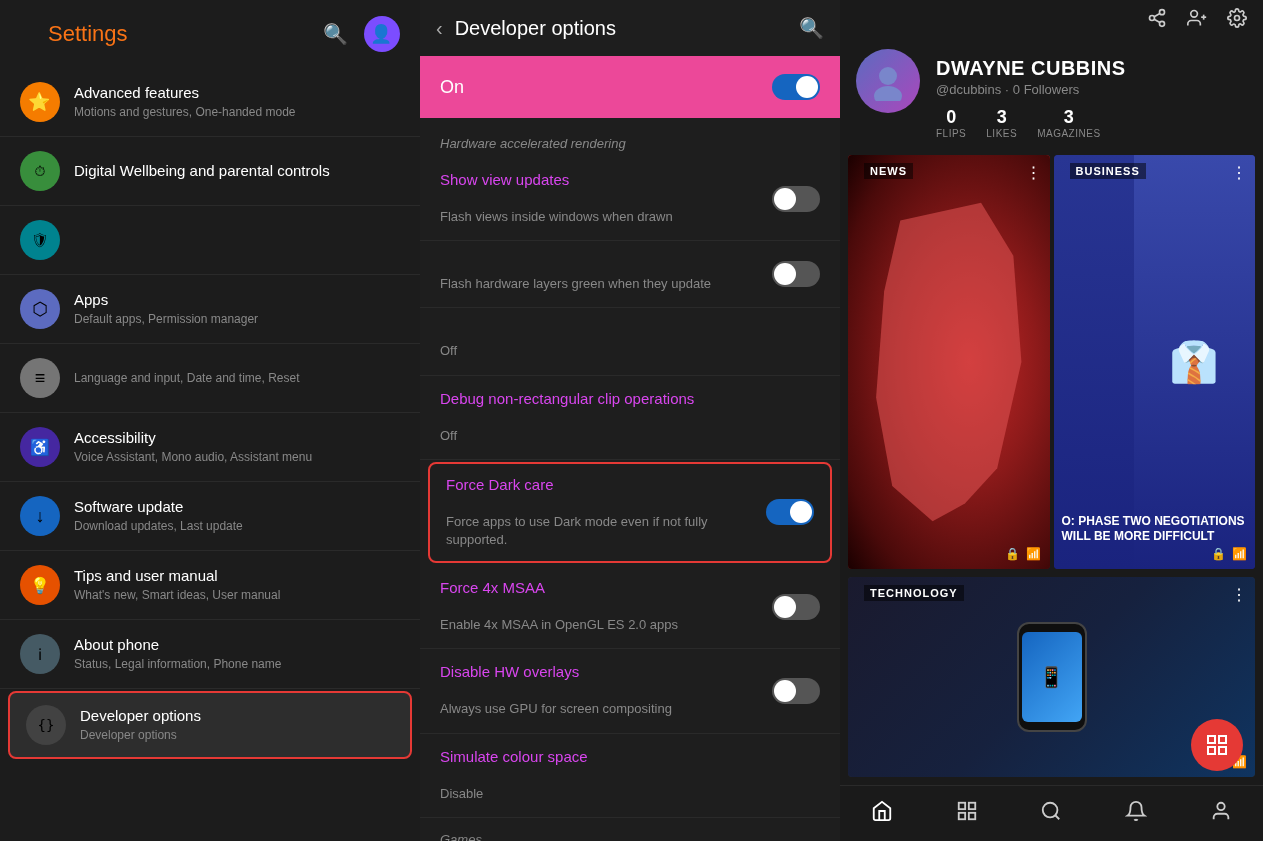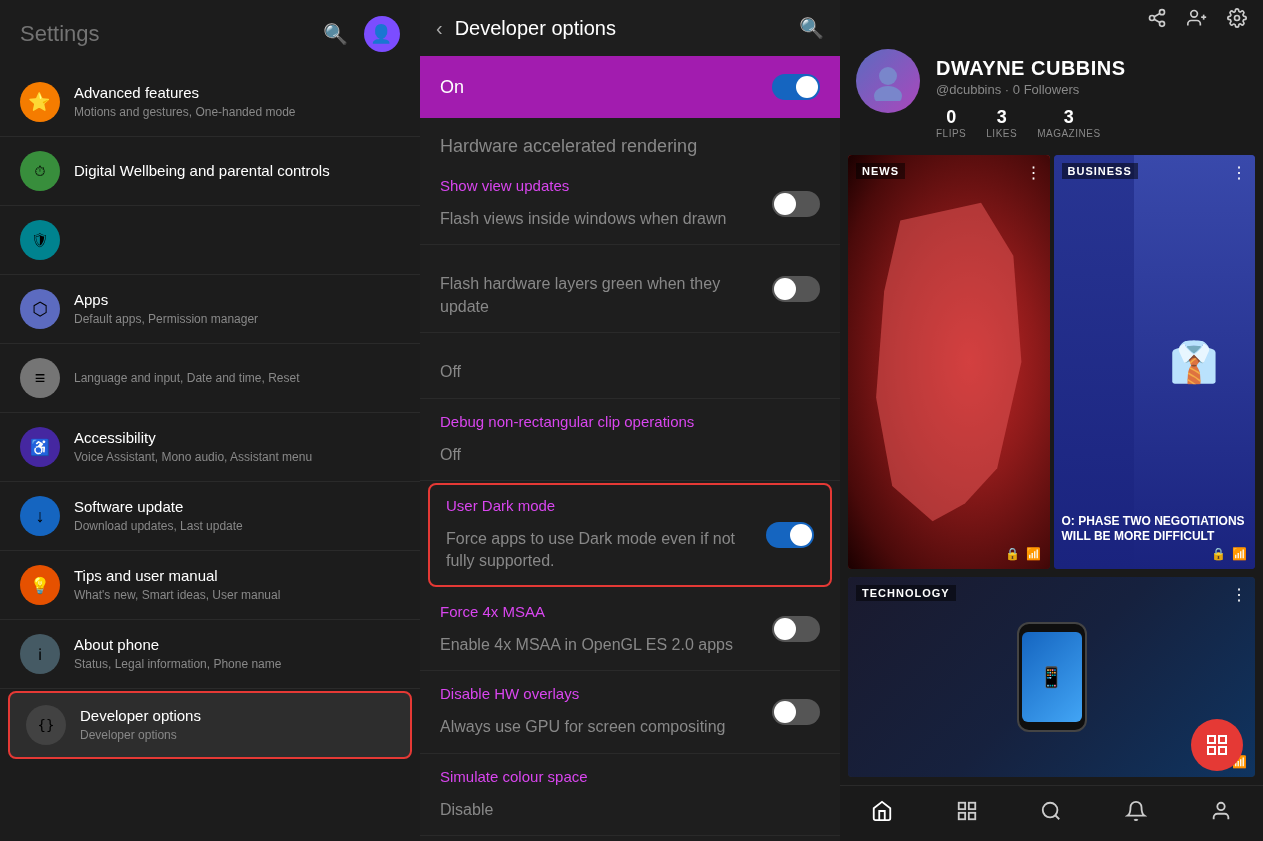--- a/index.html
+++ b/index.html
@@ -21,23 +21,24 @@
       flex-shrink: 0;
     }
     .settings-header {
       display: flex;
       align-items: center;
       justify-content: space-between;
       padding: 16px 20px;
       background: #1c1c1c;
     }
     .settings-title {
-      color: #737373;
+      color: #f97316;
       font-size: 22px;
       font-weight: 400;
+      margin-left: 28px;
     }
     .settings-icons {
       display: flex;
       gap: 16px;
       align-items: center;
     }
     .icon-circle {
       width: 36px;
       height: 36px;
       border-radius: 50%;
@@ -123,37 +124,38 @@
       cursor: pointer;
     }
     .dev-list {
       flex: 1;
       overflow-y: auto;
     }
     .dev-list::-webkit-scrollbar { display: none; }
 
     
     .on-row {
-      background: #a21caf;
+      background: #ec4899;
       display: flex;
       align-items: center;
       justify-content: space-between;
       padding: 18px 20px;
       margin-bottom: 4px;
     }
     .on-label {
       color: #fff;
       font-size: 18px;
       font-weight: 400;
     }
 
     .section-header {
       color: #888;
-      font-size: 18px;
+      font-size: 13px;
       padding: 14px 20px 6px;
+      font-style: italic;
     }
 
     .dev-item {
       display: flex;
       align-items: center;
       justify-content: space-between;
       padding: 14px 20px;
       border-bottom: 1px solid #2a2a2a;
       cursor: pointer;
     }
@@ -165,22 +167,22 @@
       background: #1e1e1e;
     }
     .dev-item-text { flex: 1; padding-right: 12px; }
     .dev-item-label {
       color: #d946ef;
       font-size: 15px;
       font-weight: 400;
     }
     .dev-item-sublabel {
       color: #888;
-      font-size: 16px;
-      margin-top: 14px;
+      font-size: 13px;
+      margin-top: 20px;
       line-height: 1.4;
     }
 
     
     .toggle {
       width: 48px;
       height: 26px;
       border-radius: 13px;
       position: relative;
       flex-shrink: 0;
@@ -279,21 +281,21 @@
       background: linear-gradient(135deg, #b71c1c 0%, #c62828 30%, #8d1a1a 60%, #5a0a0a 100%);
     }
     .tech-card {
       background: #2e2e2e;
       flex: 1;
       height: 200px;
     }
     .card-label {
       position: absolute;
       top: 8px;
-      left: 8px;
+      left: 16px;
       background: rgba(0,0,0,0.5);
       color: #fff;
       font-size: 11px;
       font-weight: 700;
       padding: 2px 6px;
       letter-spacing: 1px;
     }
     .card-menu {
       position: absolute;
       top: 8px;
@@ -560,21 +562,21 @@
 
     <div class="dev-item">
       <div class="dev-item-text">
         <div class="dev-item-label">Debug non-rectangular clip operations</div>
         <div class="dev-item-sublabel">Off</div>
       </div>
     </div>
 
     <div class="dev-item highlighted">
       <div class="dev-item-text">
-        <div class="dev-item-label">User Dark mode</div>
+        <div class="dev-item-label">Force Dark care</div>
         <div class="dev-item-sublabel">Force apps to use Dark mode even if not fully supported.</div>
       </div>
       <div class="toggle on"></div>
     </div>
 
     <div class="dev-item">
       <div class="dev-item-text">
         <div class="dev-item-label">Force 4x MSAA</div>
         <div class="dev-item-sublabel">Enable 4x MSAA in OpenGL ES 2.0 apps</div>
       </div>

